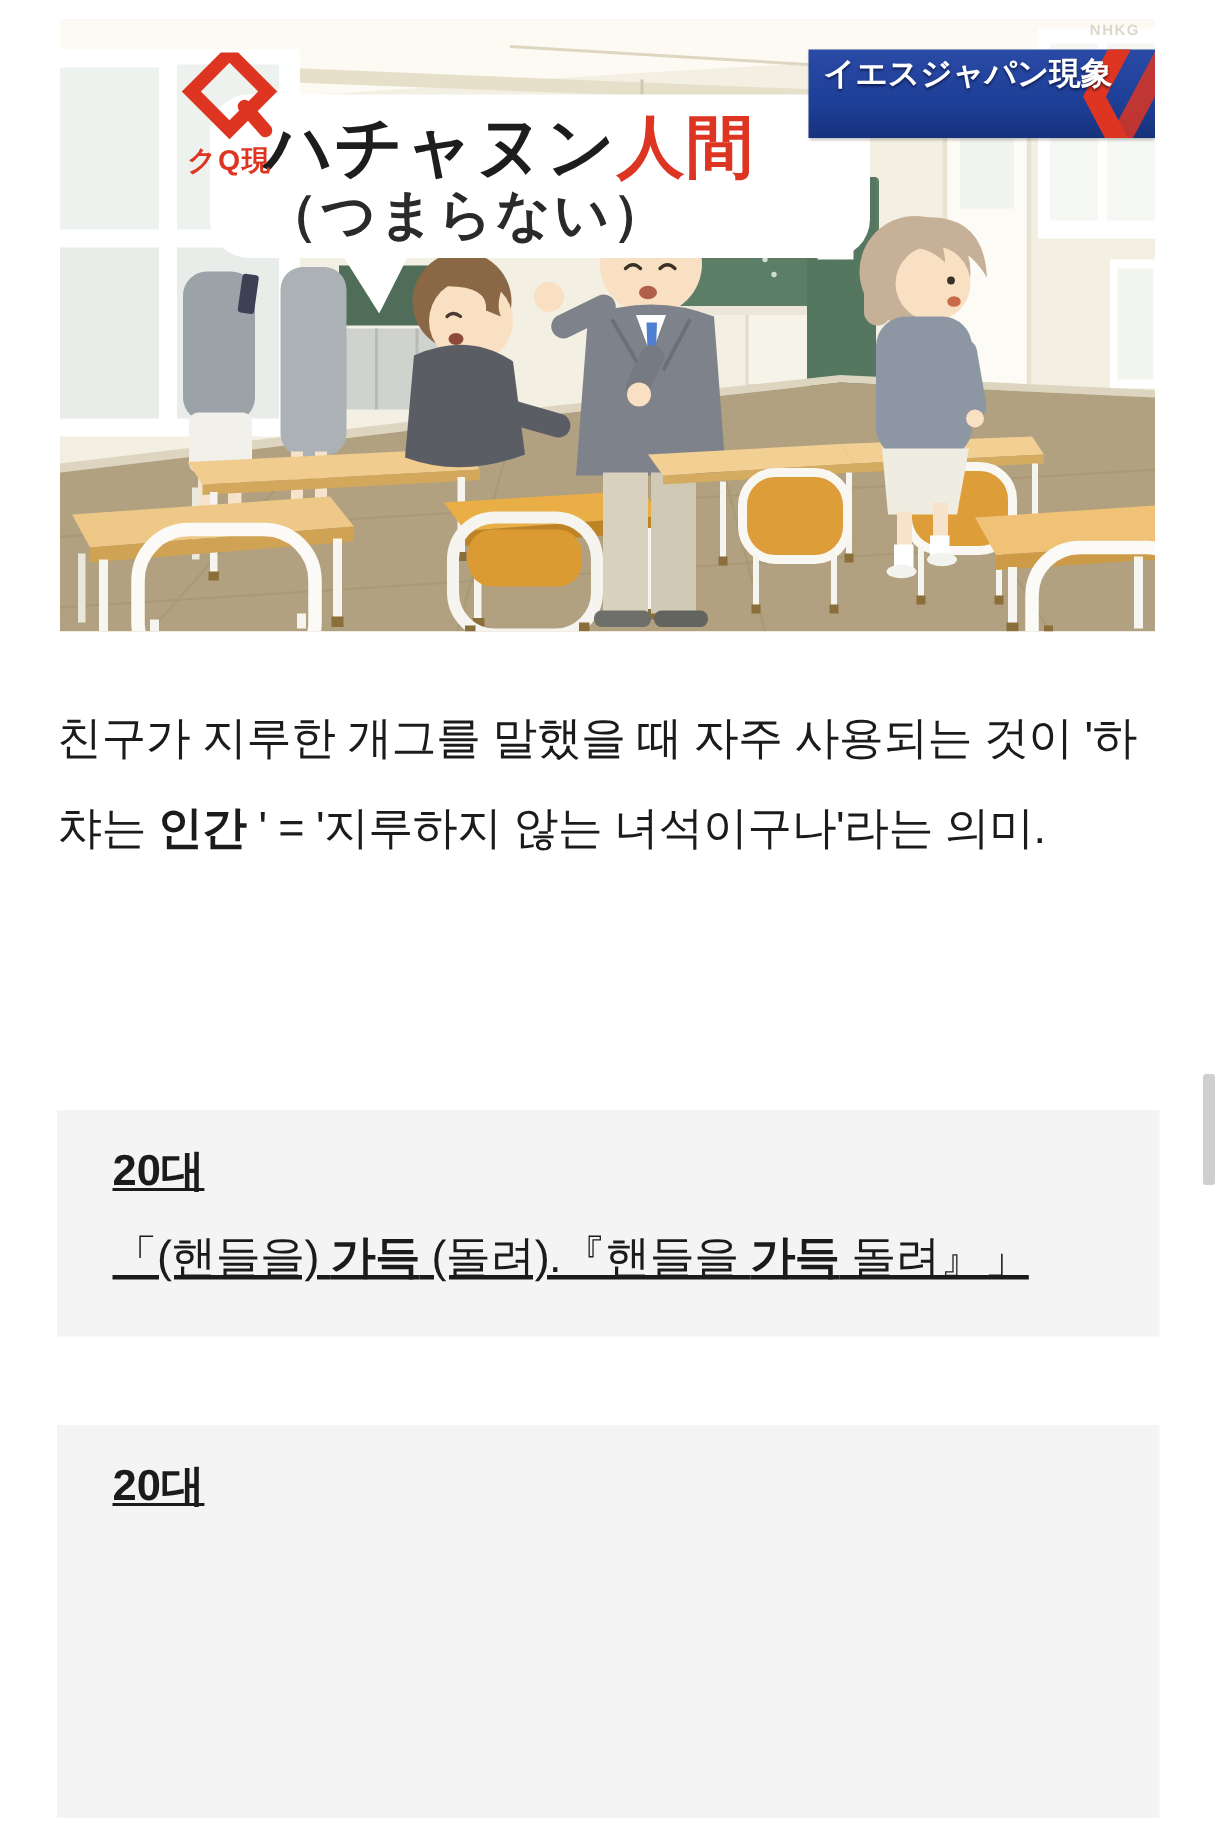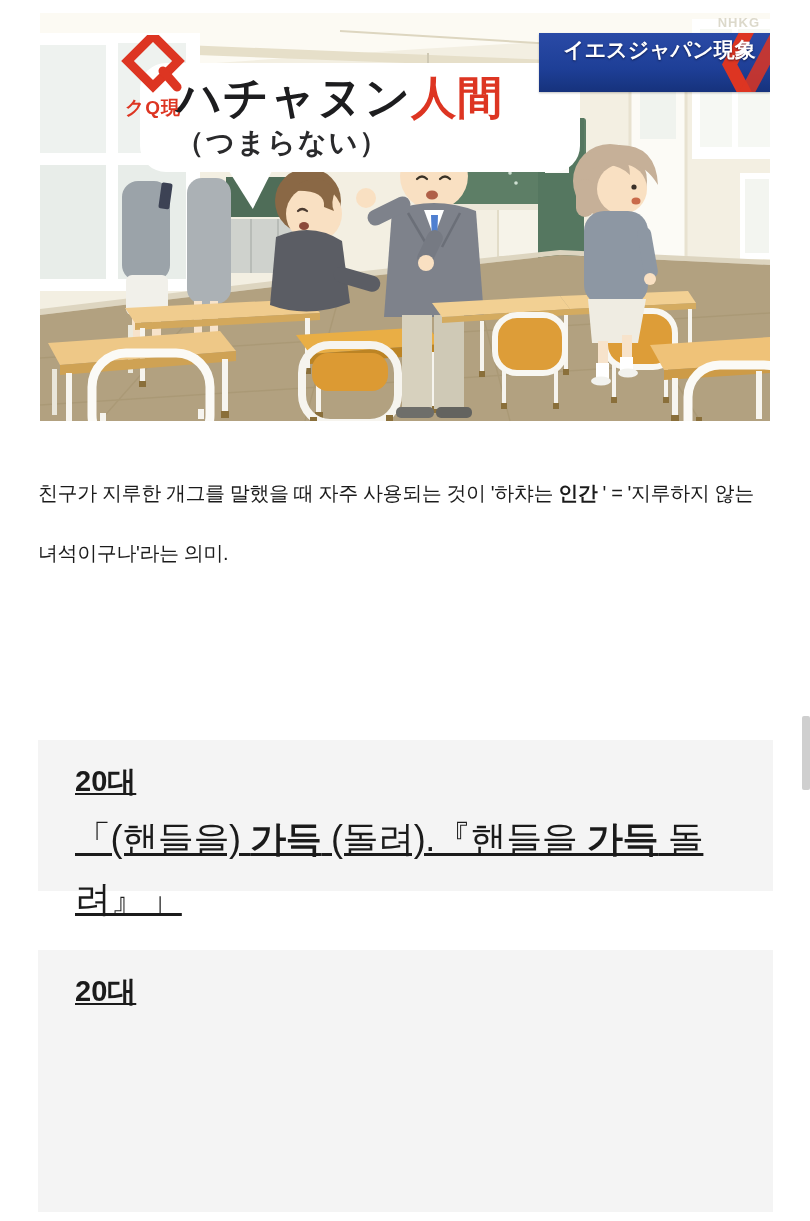--- a/index.html
+++ b/index.html
@@ -29,57 +29,57 @@
     display:flex;flex-direction:column;justify-content:center;
     padding:0 0 0 36px;box-sizing:border-box;
   }
   .bubble-tail{
     position:absolute;left:178px;top:150px;width:58px;height:46px;
     background:#ffffff;z-index:1;
     clip-path:polygon(10% 0,100% 0,60% 100%);
   }
   .bubble-line1{font-size:45px;font-weight:900;line-height:50px;color:#1d1d1f;letter-spacing:1px;}
   .bubble-line1 .hl{color:var(--accent-red,#dd3522);}
-  .bubble-line2{font-size:28px;font-weight:700;line-height:40px;color:#2a2a2c;letter-spacing:2px;}
+  .bubble-line2{font-size:36px;font-weight:700;line-height:40px;color:#2a2a2c;letter-spacing:2px;}
   
   .banner{
     position:absolute;right:0px;top:20px;width:231px;height:59px;z-index:3;
     background:linear-gradient(180deg,#2a4aa6 0%,var(--banner-blue,#1e3f97) 60%,#16327c 100%);
     overflow:hidden;box-shadow:0 1px 2px rgba(0,0,0,.25);
   }
-  .banner-lines{position:relative;z-index:2;padding:4px 0 0 10px;text-align:center;}
+  .banner-lines{position:relative;z-index:2;padding:4px 0 0 10px;}
   .banner-lines div{
     color:#ffffff;font-size:21px;font-weight:bold;line-height:26px;
     letter-spacing:0px;white-space:nowrap;text-shadow:0 1px 2px rgba(0,0,30,.6);
   }
   .banner-deco{position:absolute;right:0;top:0;width:60px;height:100%;z-index:1;}
   .chev{position:absolute;top:-4px;height:120%;background:var(--accent-red,#c92530);}
   .chev1{right:14px;width:34px;clip-path:polygon(100% 0,55% 0,0 50%,55% 100%,100% 100%,45% 50%);}
   .chev2{right:0px;width:16px;transform:skewX(-28deg);opacity:.85;}
   .watermark{
     position:absolute;right:10px;top:2px;z-index:3;
-    font-size:13px;font-weight:bold;color:#d9d5c6;letter-spacing:1px;opacity:.9;
+    font-size:10px;font-weight:bold;color:#d9d5c6;letter-spacing:1px;opacity:.9;
   }
   
   .article-text{
     position:absolute;left:38px;top:463px;width:740px;
-    font-size:20px;line-height:60px;letter-spacing:-0.4px;
+    font-size:30px;line-height:60px;letter-spacing:-0.4px;
     word-break:break-all;
   }
   .article-text p{margin:0;}
   .article-text b,.quote-line b{font-weight:bold;}
   .quote-box{
     position:absolute;left:38px;width:735px;
     background:var(--quote-bg,#f4f4f4);
     box-sizing:border-box;padding:21px 30px 0 37px;text-decoration:underline;
   }
   .quote-box.first{top:740px;height:151px;}
   .quote-box.second{top:950px;height:262px;}
   .quote-age{font-size:29px;font-weight:bold;line-height:40px;}
-  .quote-line{font-size:36px;line-height:60px;letter-spacing:-0.4px;word-break:break-all;margin-top:8px;}
+  .quote-line{font-size:30px;line-height:60px;letter-spacing:-0.4px;word-break:break-all;margin-top:8px;}
   
   .scrollbar-thumb{
     position:absolute;right:0;top:716px;width:8px;height:74px;
     background:var(--scrollbar,#cfcfcf);border-radius:2px;
   }
 </style>
 </head>
 <body>
 
 <div class="video-frame">

